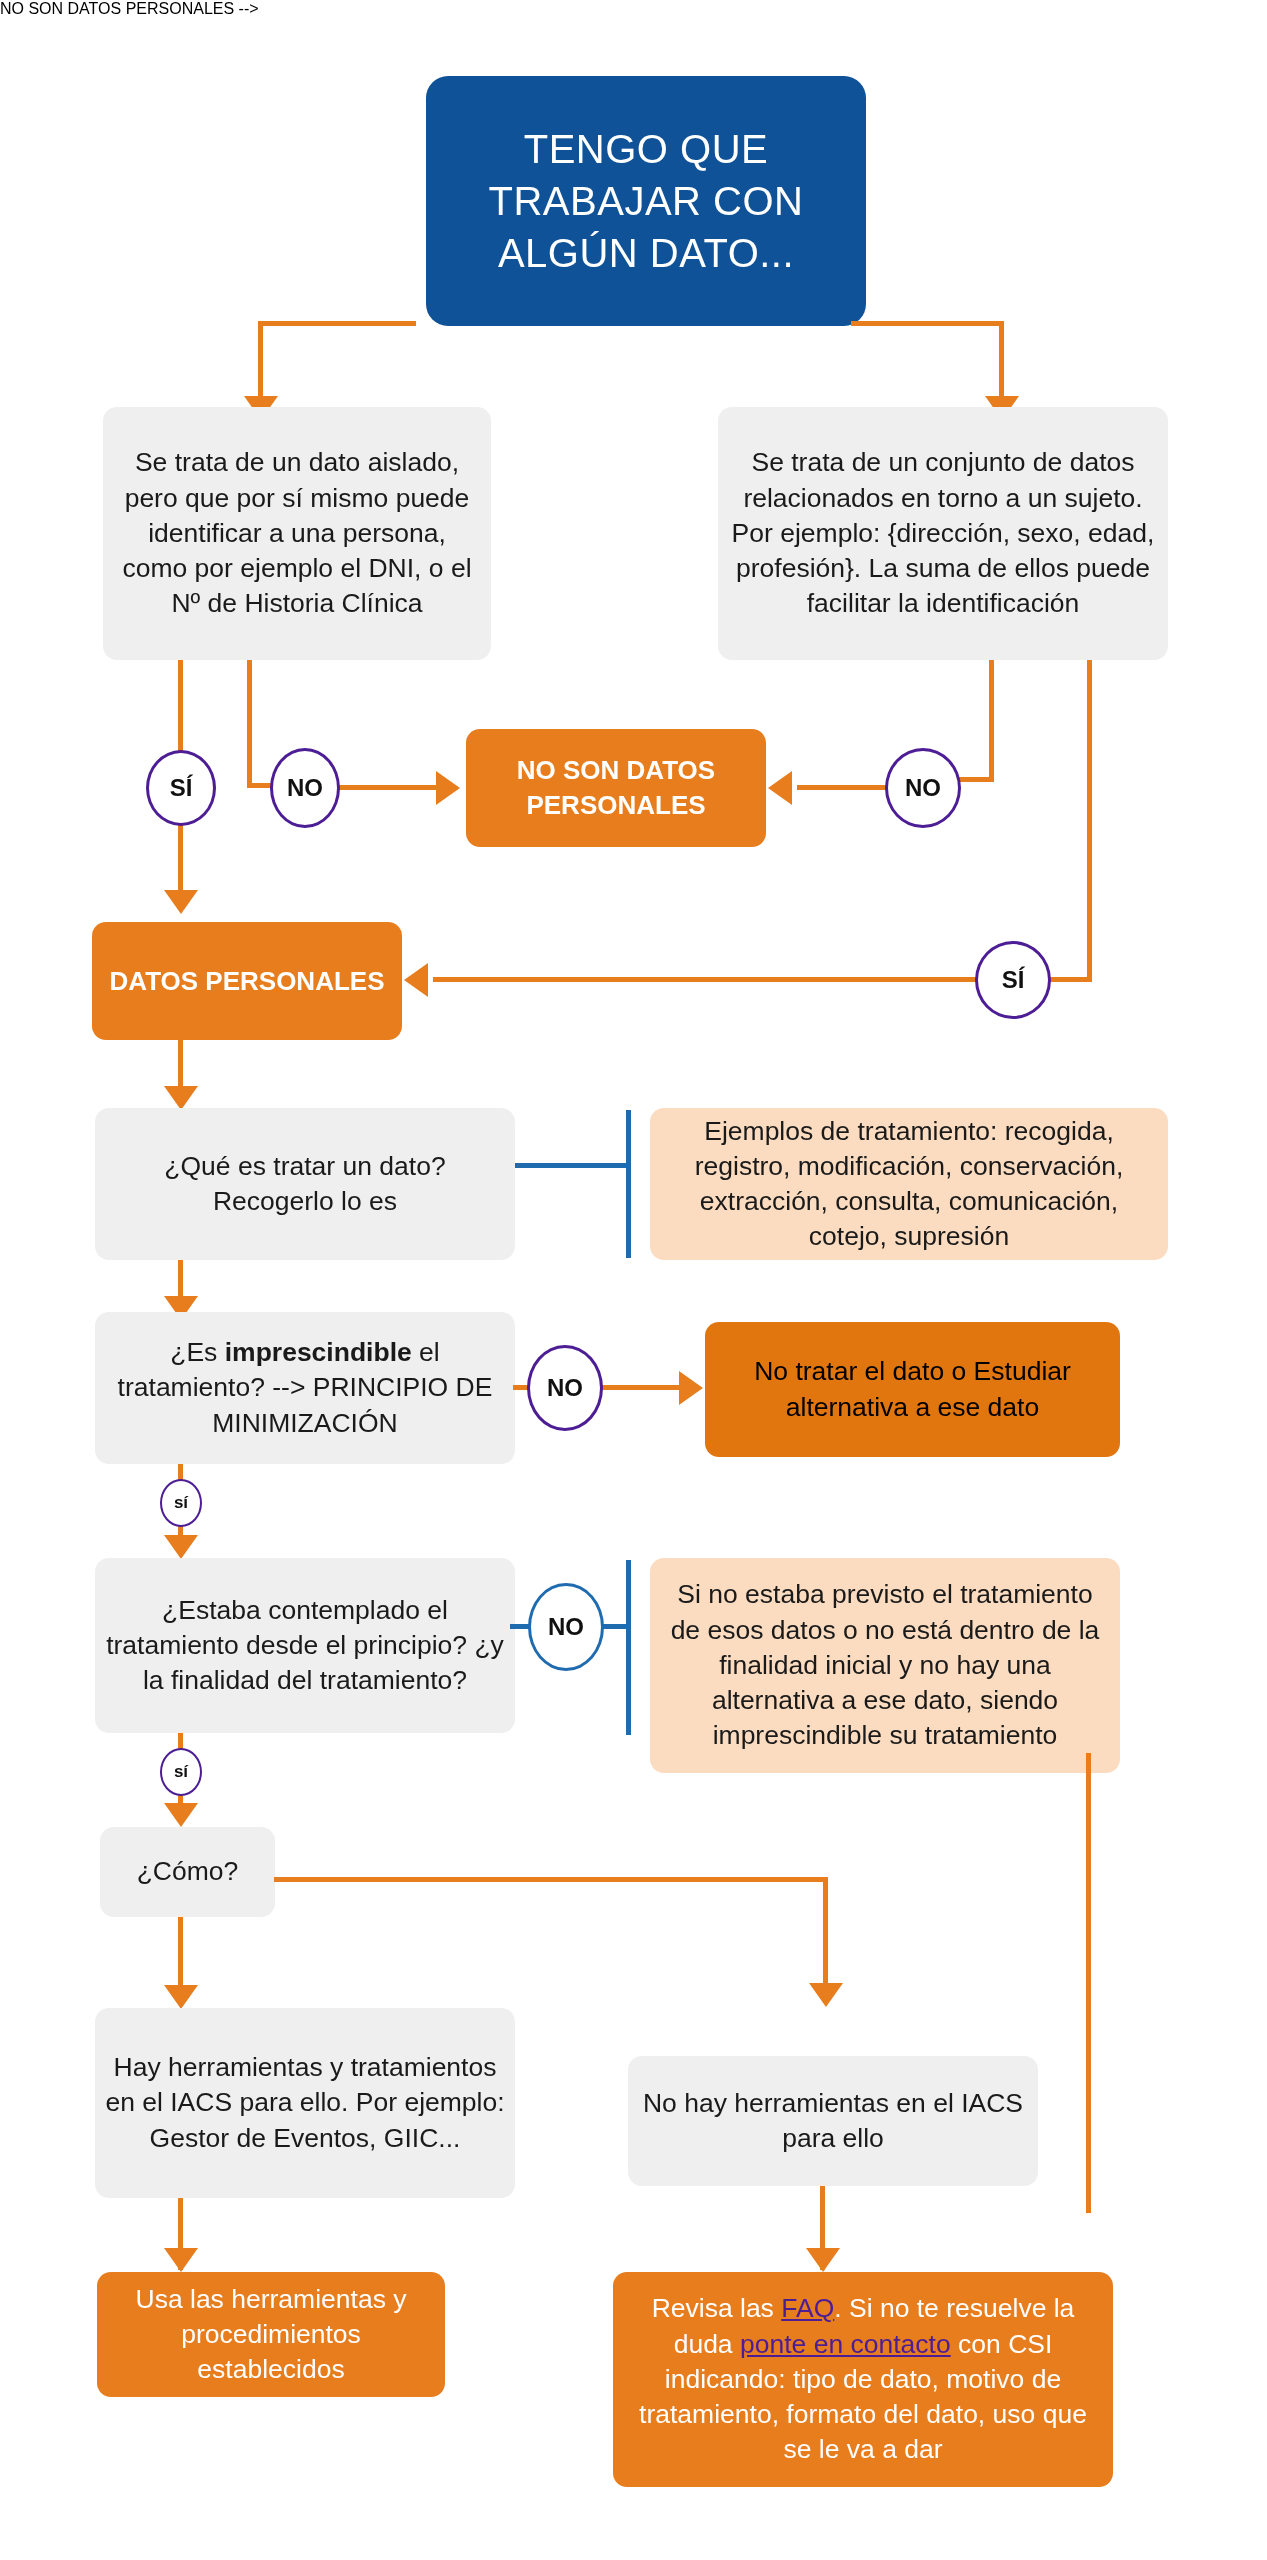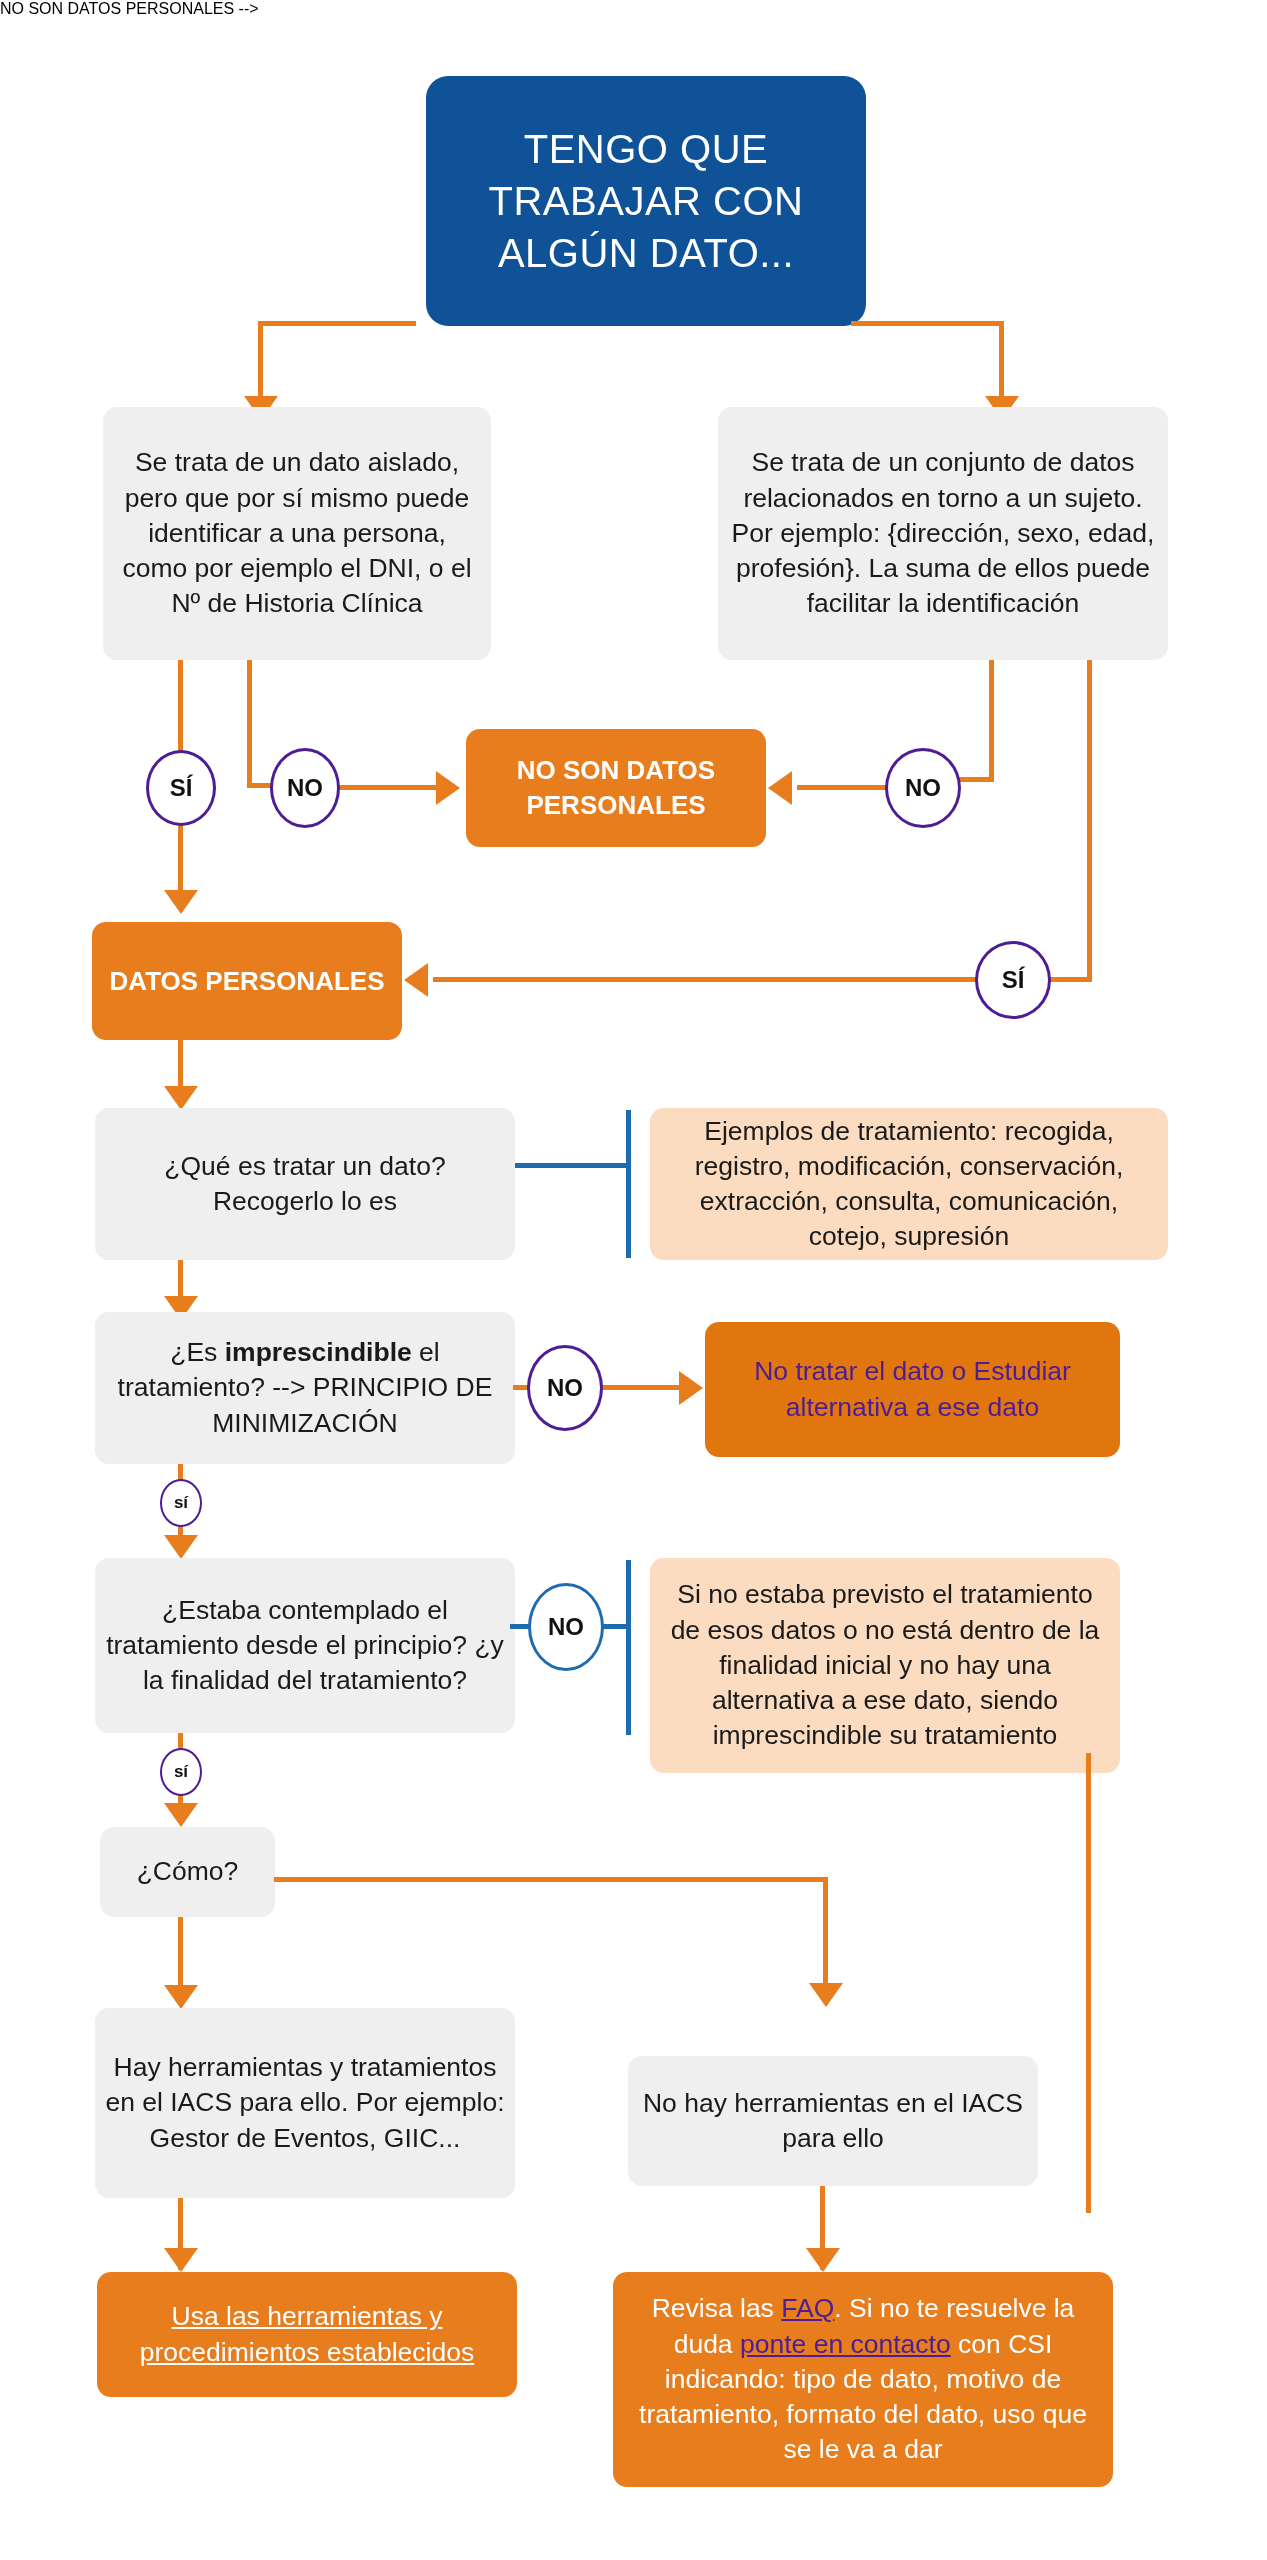--- a/index.html
+++ b/index.html
@@ -43,21 +43,21 @@
     color: #1a1a1a;
     font-size: 26.5px;
   }
   .n-orange {
     background: #E87D1E;
     color: #ffffff;
     font-size: 26.5px;
   }
   .n-orange-strong {
     background: #E2760E;
-    color: #4c1d95;
+    color: #000000;
     font-size: 26.5px;
   }
   .n-orange-bold {
     background: #E87D1E;
     color: #ffffff;
     font-size: 26px;
     font-weight: bold;
   }
   .n-peach {
     background: #FBDCC0;
@@ -293,21 +293,21 @@
     <span class="txt">No hay herramientas en el IACS para ello</span>
   </div>
 
   <div class="line" style="left:178px; top:2198px; width:5px; height:72px;"></div>
   <div class="arrow-down" style="left:164px; top:2248px;"></div>
 
   <div class="line" style="left:820px; top:2186px; width:5px; height:84px;"></div>
   <div class="arrow-down" style="left:806px; top:2248px;"></div>
 
   
-  <div class="node n-orange" style="left:97px; top:2272px; width:420px; height:125px;text-decoration:underline;">
+  <div class="node n-orange" style="left:97px; top:2272px; width:348px; height:125px;">
     <span class="txt">Usa las herramientas y procedimientos establecidos</span>
   </div>
 
   <div class="node n-orange" style="left:613px; top:2272px; width:500px; height:215px;">
     <span class="txt"><span>Revisa las </span><a class="link" href="#">FAQ</a><span>. Si no te resuelve la duda </span><a class="link" href="#">ponte en contacto</a><span> con CSI indicando: tipo de dato, motivo de tratamiento, formato del dato, uso que se le va a dar</span></span>
   </div>
 
 </div>
 
 </body></html>

